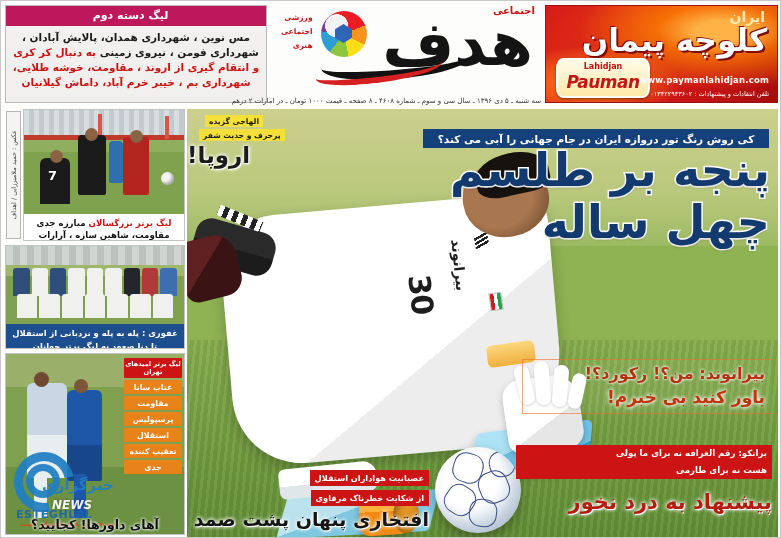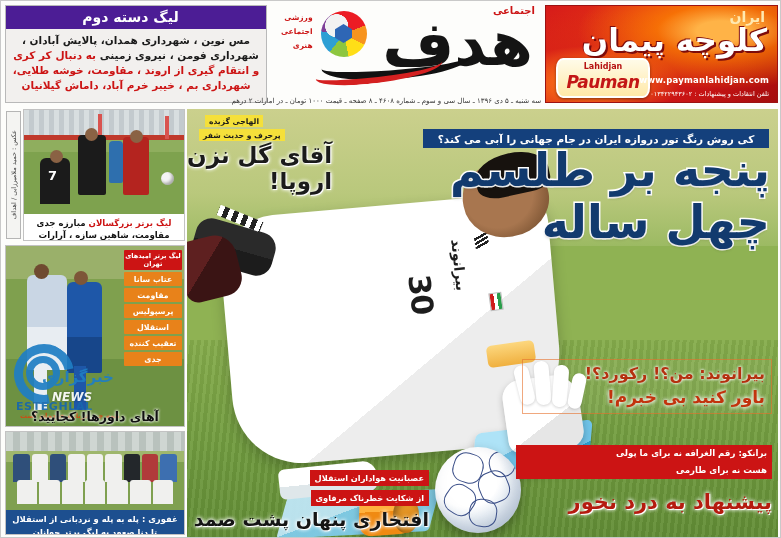--- a/index.html
+++ b/index.html
@@ -23,22 +23,22 @@
     display: flex; flex-direction: row;
   }
 
   
   .leaguebox {
     position: absolute; left: 4px; top: 4px; width: 262px; height: 98px;
     background: #f2f0ee; border: 1px solid #b9b9b9;
     display: flex; flex-direction: column;
   }
   .leaguebox-hdr {
-    background: #4c1d95; color: #fff; text-align: center;
-    font-size: 14px; font-weight: bold; padding: 3px 11px 4px 0;
+    background: #be185d; color: #fff; text-align: center;
+    font-size: 11px; font-weight: bold; padding: 3px 11px 4px 0;
     letter-spacing: .2px;
   }
   .leaguebox-body {
     flex: 1; padding: 4px 6px 2px 6px; text-align: center;
     font-size: 10.5px; font-weight: bold; line-height: 1.42;
     color: #1a1a1a; direction: rtl;
   }
   .leaguebox-body .red { color: #cc1414; }
 
   
@@ -547,20 +547,47 @@
         <div class="head" style="left:16%; top:38%;"></div>
         <div class="head" style="left:38%; top:17%;"></div>
         <div class="head" style="left:66%; top:19%;"></div>
         <div class="ball"></div>
       </div>
       <div class="cap">
         <span class="red">لیگ برتر بزرگسالان</span><span> مبارزه جدی مقاومت، شاهین سازه ، آرارات برای ماندن در کورس قهرمانی</span>
       </div>
     </div>
 
+    <div class="sb-card c2">
+      <div class="photo ph2">
+        <div class="wall"></div>
+        <div class="row-back">
+          <div class="kit jk"></div>
+          <div class="kit rd"></div>
+          <div class="kit bk"></div>
+          <div class="kit"></div>
+          <div class="kit"></div>
+          <div class="kit"></div>
+          <div class="kit dk"></div>
+          <div class="kit"></div>
+          <div class="kit dk"></div>
+        </div>
+        <div class="row-front">
+          <div class="kit"></div>
+          <div class="kit"></div>
+          <div class="kit"></div>
+          <div class="kit"></div>
+          <div class="kit"></div>
+          <div class="kit"></div>
+          <div class="kit"></div>
+        </div>
+      </div>
+      <div class="cap-blue">غفوری : پله به پله و نردبانی از استقلال تا دنا صعود به لیگ برتر جوانان</div>
+    </div>
+
     <div class="sb-card c3">
       <div class="photo ph3">
         <div class="pl-a"></div>
         <div class="pl-b"></div>
         <div class="hd-a"></div>
         <div class="hd-b"></div>
         <div class="leg-a"></div>
         <div class="leg-b"></div>
       </div>
 
@@ -577,47 +604,20 @@
       <div class="watermark">
         <div class="wm-ring"></div>
         <div class="wm-ring2"></div>
         <div class="wm-fa">خبرگزاری</div>
         <div class="wm-news">NEWS</div>
         <div class="wm-text">ESTEGHLAL</div>
         <div class="wm-sub">همه چیز درباره خودمان است</div>
       </div>
 
       <div class="bottom-head">آهای داورها! کجایید؟</div>
-    </div>
-
-    <div class="sb-card c2">
-      <div class="photo ph2">
-        <div class="wall"></div>
-        <div class="row-back">
-          <div class="kit jk"></div>
-          <div class="kit rd"></div>
-          <div class="kit bk"></div>
-          <div class="kit"></div>
-          <div class="kit"></div>
-          <div class="kit"></div>
-          <div class="kit dk"></div>
-          <div class="kit"></div>
-          <div class="kit dk"></div>
-        </div>
-        <div class="row-front">
-          <div class="kit"></div>
-          <div class="kit"></div>
-          <div class="kit"></div>
-          <div class="kit"></div>
-          <div class="kit"></div>
-          <div class="kit"></div>
-          <div class="kit"></div>
-        </div>
-      </div>
-      <div class="cap-blue">غفوری : پله به پله و نردبانی از استقلال تا دنا صعود به لیگ برتر جوانان</div>
     </div>
   </div>
 
   <div class="mainwrap">
     <div class="pitch-blur"></div>
     <div class="pitch-low"></div>
 
     <div class="gk-body"></div>
     <div class="gk-name">بیرانوند</div>
     <div class="gk-number">30</div>
@@ -650,21 +650,20 @@
     <div class="blue-bar">کی روش رنگ تور دروازه ایران در جام جهانی را آبی می کند؟</div>
 
     <div class="main-head">
       <div class="mh-line">پنجه بر طلسم</div>
       <div class="mh-line">چهل ساله</div>
     </div>
 
     <div class="kick-y k1">الهاجی گزیده</div>
     <div class="kick-y k2">پرحرف و حدیث شفر</div>
     <div class="kick-big">
-      <div>آقای گل نزن</div>
       <div>اروپا!</div>
     </div>
 
     <div class="promo promo1">
       <div class="pr-small">بیرانوند: من؟! رکورد؟!</div>
       <div class="pr-big">باور کنید بی خبرم!</div>
     </div>
 
     <div class="promo promo2">
       <div class="pr2-band">برانکو: رقم الغرافه نه برای ما پولی</div>

